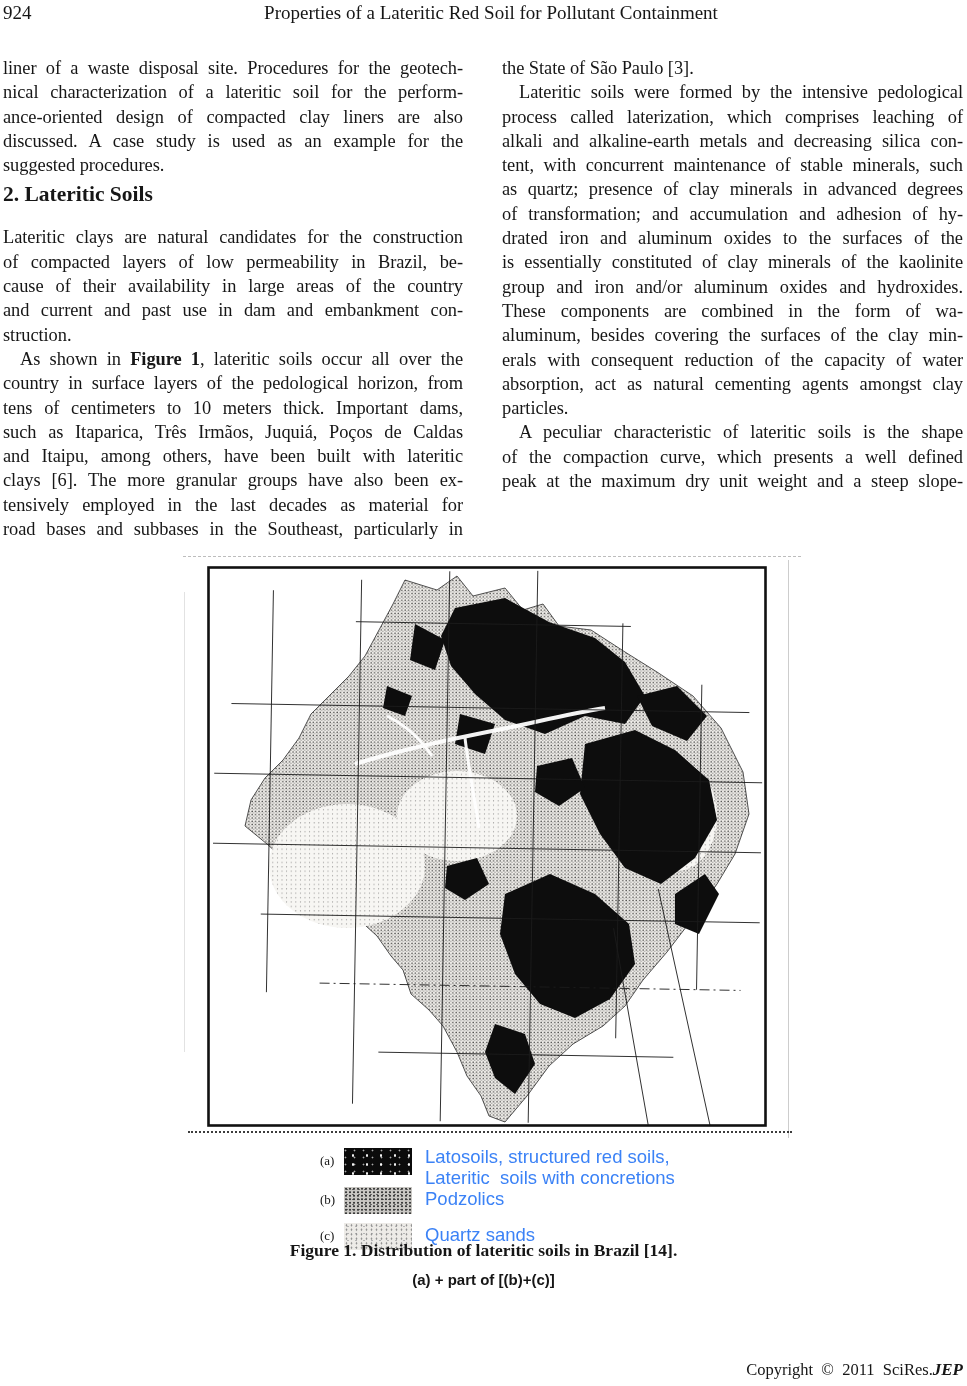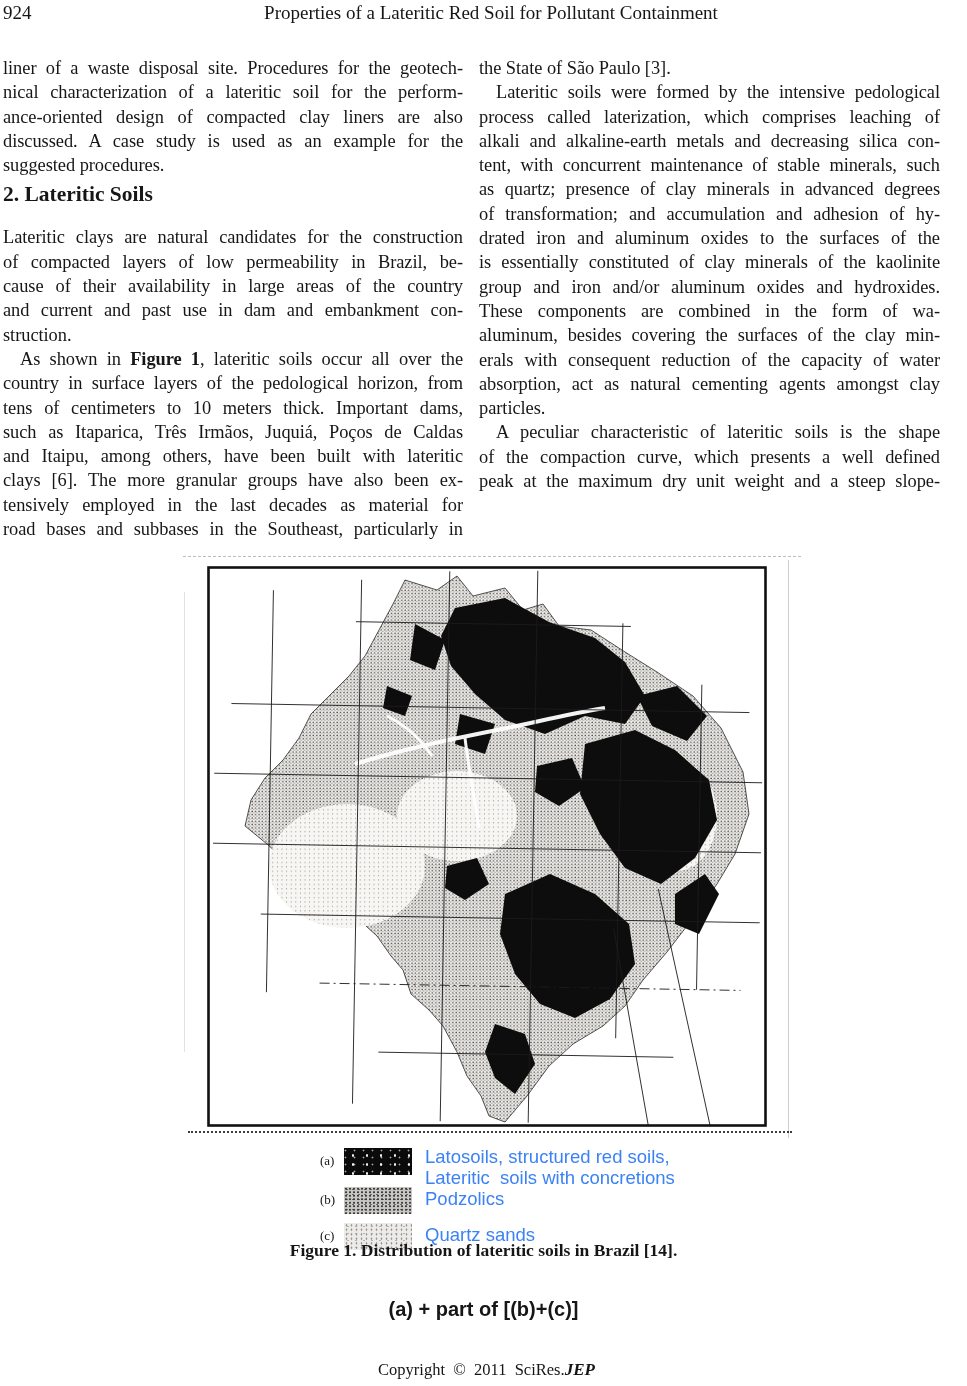--- a/index.html
+++ b/index.html
@@ -7,21 +7,21 @@
           font-family:"Liberation Serif", serif; color:#161616; overflow:hidden; }
 
   
   .hdr { position:absolute; top:1px; left:0; width:100%; height:26px;padding-left:15px; }
   .hdr .pnum { position:absolute; left:3px; top:1px; font-size:19px; }
   .hdr .rtitle { position:absolute; left:0; width:100%; top:1px; text-align:center; font-size:19px; }
 
   
   .col { position:absolute; top:56px; font-size:18.4px; line-height:24.3px; letter-spacing:-0.05px; }
   .col-left  { left:3px;   width:460px; }
-  .col-right { left:479px; width:461px; }
+  .col-right { left:502px; width:461px; }
   .line { text-align:justify; text-align-last:justify; }
   .line.last { text-align-last:left; }
   .line.indent { padding-left:17px; }
   .h2 { font-weight:bold; font-size:21.5px; line-height:27px; margin:4px 0 17px 0; letter-spacing:0; }
 
   
   .artifact-top   { position:absolute; left:183px; top:556px; width:618px; border-top:1px dashed #9a9a9a; opacity:.65; }
   .artifact-right { position:absolute; left:788px; top:560px; height:578px; border-left:1px solid #c0c0c0; opacity:.8; }
   .artifact-left  { position:absolute; left:184px; top:592px; height:460px; border-left:1px solid #d6d6d6; opacity:.7; }
   .map-bottom-dashes { position:absolute; left:188px; top:1131px; width:604px; border-top:2px dotted #1b1b1b; opacity:.85; }
@@ -47,27 +47,27 @@
   .sw-c { background-color:#edebe7;
           background-image: radial-gradient(circle, #8a8a8a .8px, transparent 1.1px),
                             radial-gradient(circle, #b4b4b4 .7px, transparent 1px);
           background-size: 5px 4.5px, 8px 7px; }
   .llabel { font-size:18.5px; line-height:21px; white-space:pre; color:#3b82f6; }
   .lrow.rb .llabel, .lrow.rc .llabel { padding-top:3px; }
 
   .note1 { position:absolute; top:1252px; left:0; width:100%; text-align:center;
            font-family:"Liberation Sans", sans-serif; font-weight:bold; font-size:15.5px; }
   .note2 { position:absolute; top:1271px; left:0; width:100%; text-align:center;
-           font-family:"Liberation Sans", sans-serif; font-weight:bold; font-size:20px;margin-top:27px; }
+           font-family:"Liberation Sans", sans-serif; font-weight:bold; font-size:15px; }
 
   .caption { position:absolute; top:1240px; left:0; width:100%; text-align:center;
              font-weight:bold; font-size:17.5px; }
 
   
-  .ftr { position:absolute; top:1360px; left:10px; right:4px; display:flex; justify-content:center; }
+  .ftr { position:absolute; top:1360px; left:10px; right:4px; display:flex; justify-content:flex-end; }
   .ftr .copy { font-size:16.5px; white-space:pre; }
   .ftr .jrnl { font-weight:bold; font-style:italic; font-size:17px; }
 </style>
 </head>
 <body>
 
 <div class="page">
 
   <div class="hdr">
     <span class="pnum">924</span>

